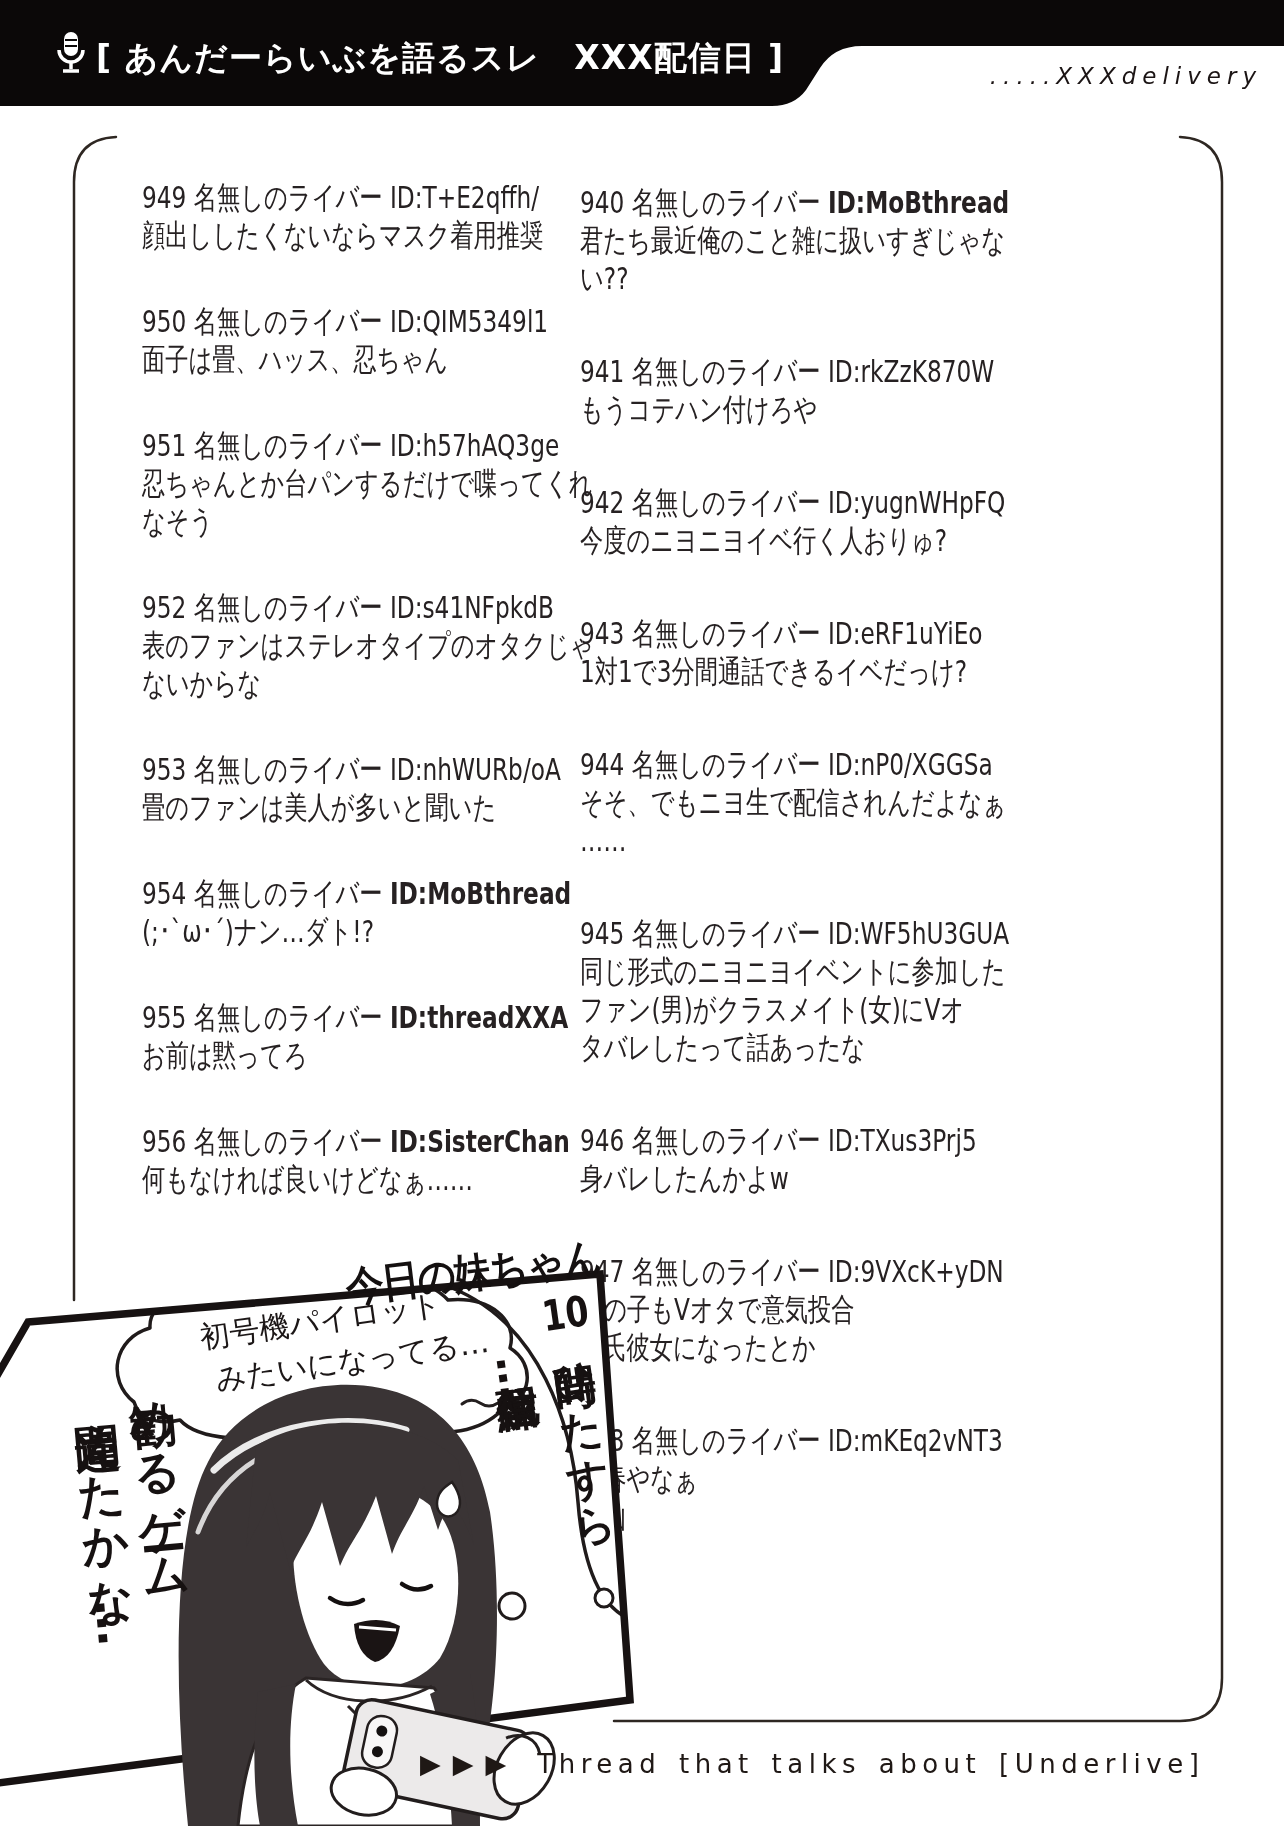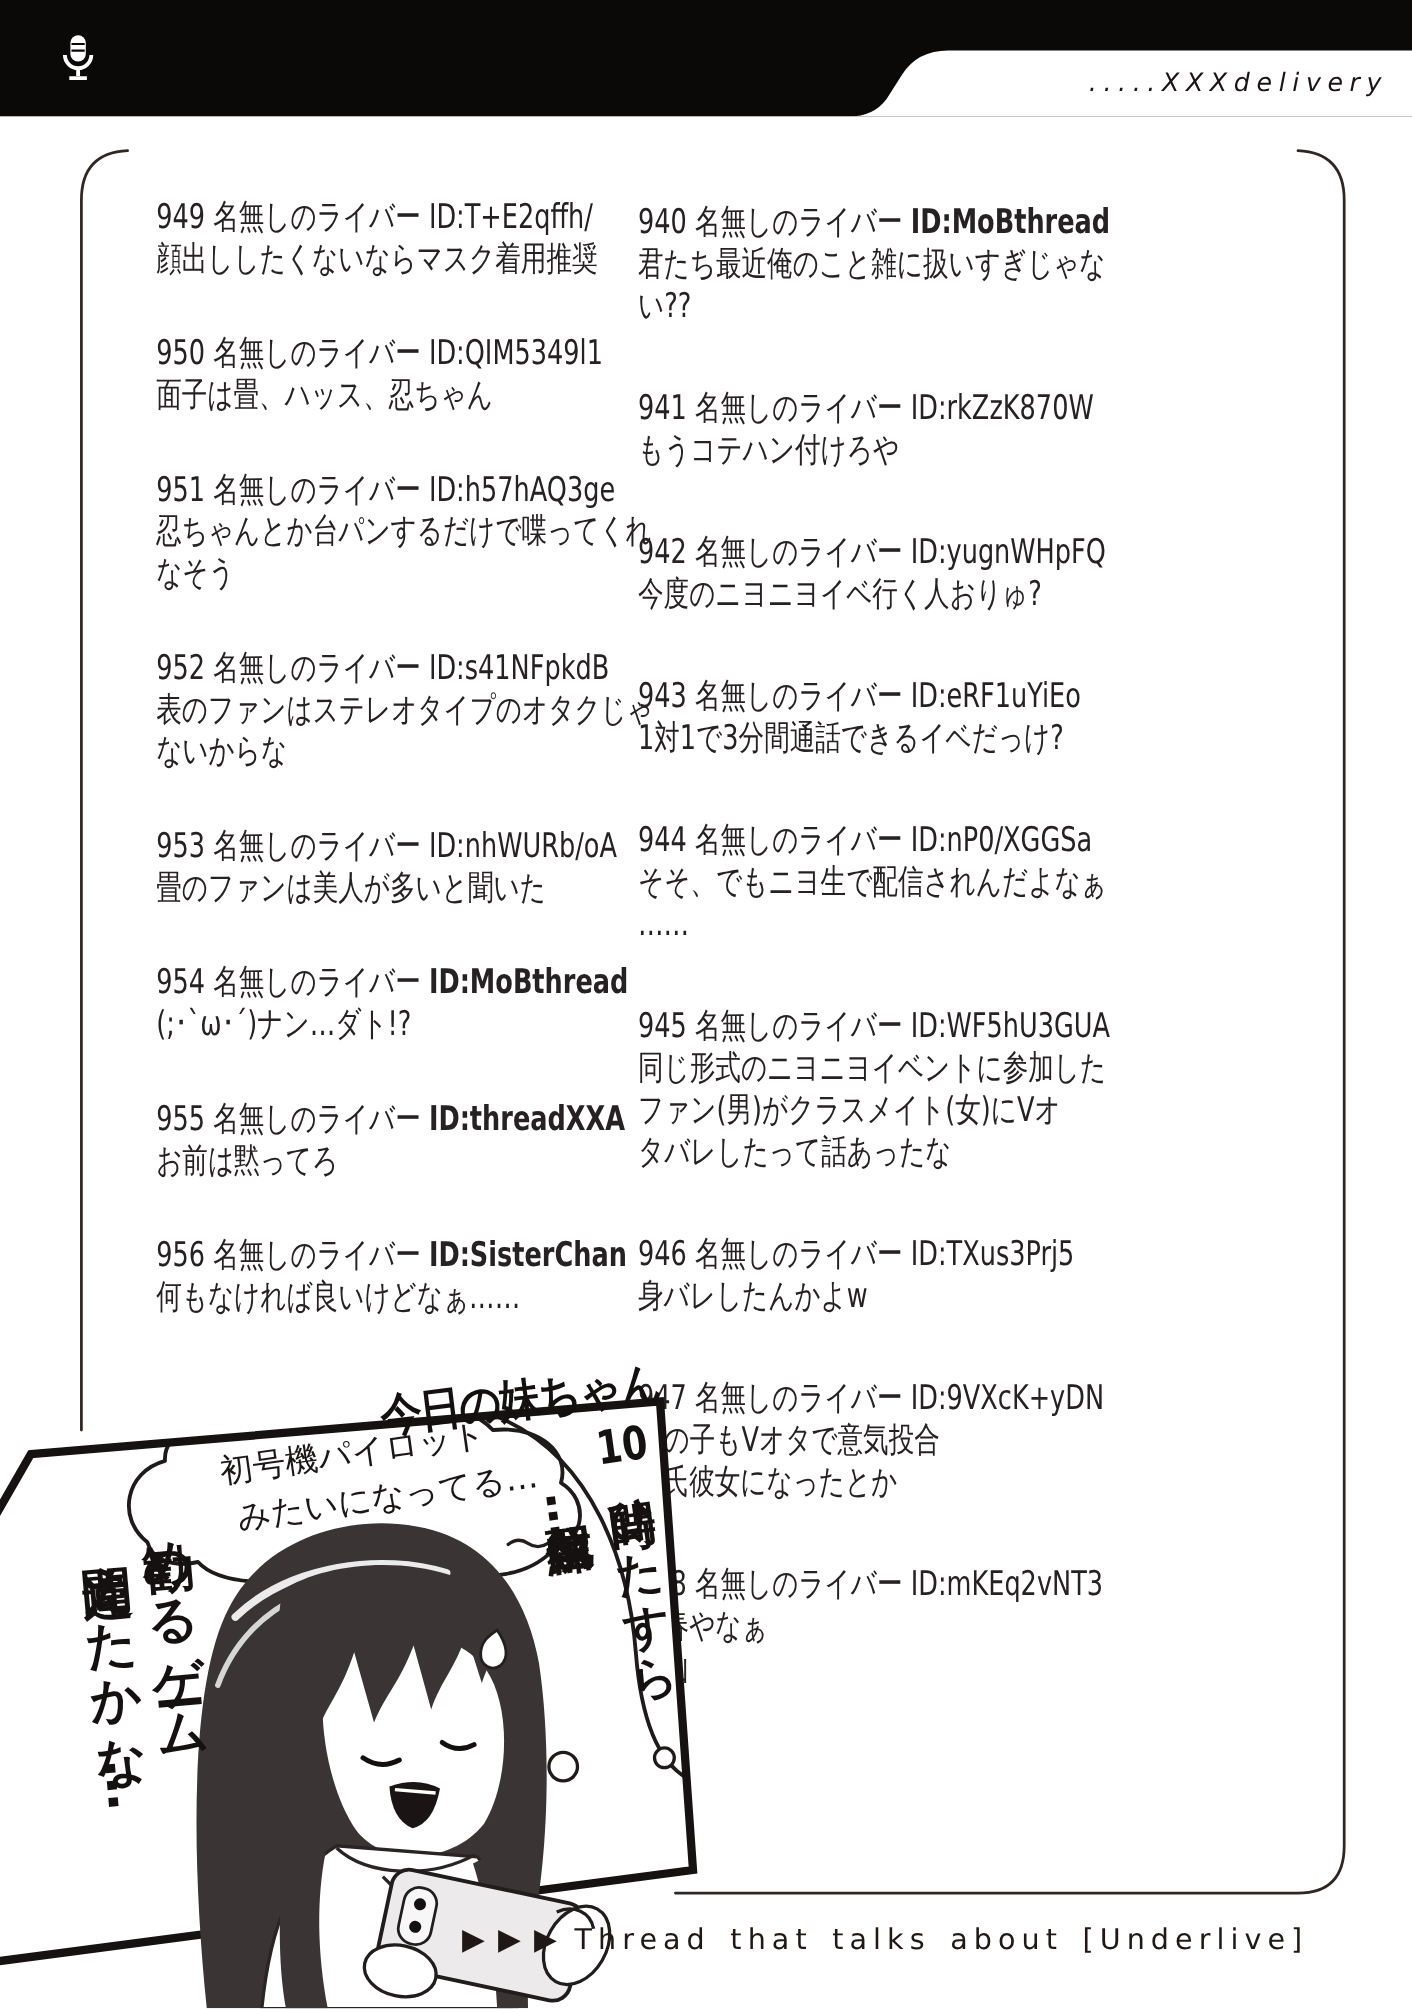--- a/index.html
+++ b/index.html
@@ -42,40 +42,41 @@
          font-weight:800;color:#161111;white-space:nowrap;}
   .tcy{text-combine-upright:all;}
   .rb1{left:534px;top:1293px;font-size:42px;transform:rotate(-8deg);transform-origin:center top;}
   .rb2{left:482px;top:1356px;font-size:42px;transform:rotate(-8deg);transform-origin:center top;}
   .lc1{left:118px;top:1368px;font-size:46px;transform:rotate(-5deg);transform-origin:center top;}
   .lc2{left:62px;top:1390px;font-size:46px;transform:rotate(-5deg);transform-origin:center top;}
 
   
   .footer{position:absolute;left:420px;top:1748px;white-space:nowrap;color:#1f1815;}
   .arrows{font-size:27px;letter-spacing:12px;}
-  .ftext{font-size:26px;letter-spacing:5.5px;word-spacing:4px;margin-left:4px;}
+  .ftext{font-size:26px;letter-spacing:5.5px;word-spacing:4px;margin-left:19px;}
 </style>
 </head>
 <body>
 
 <div class="page">
 
   <div class="header-bar">
     <svg class="header-svg" width="1284" height="106" viewBox="0 0 1284 106">
       <rect x="0" y="0" width="1284" height="106" fill="#0b0808"></rect>
       <path d="M 1284,46 L 862,46 Q 834,46 820,68 L 806,90 Q 794,106 772,106 L 1284,106 Z" fill="#ffffff"></path>
     </svg>
     <svg class="mic-svg" width="34" height="46" viewBox="0 0 34 46">
       <rect x="10" y="2" width="14" height="24" rx="7" fill="#ffffff"></rect>
       <line x1="11" y1="10" x2="23" y2="10" stroke="#0b0808" stroke-width="2"></line>
       <line x1="11" y1="16" x2="23" y2="16" stroke="#0b0808" stroke-width="2"></line>
       <path d="M5,20 a12,12 0 0 0 24,0" stroke="#ffffff" stroke-width="3.5" fill="none"></path>
       <line x1="17" y1="32" x2="17" y2="39" stroke="#ffffff" stroke-width="3.5"></line>
       <line x1="9" y1="41" x2="25" y2="41" stroke="#ffffff" stroke-width="3.5"></line>
     </svg>
+    <div class="header-title">[ あんだーらいぶを語るスレ　XXX配信日 ]</div>
     <div class="delivery">.....XXXdelivery</div>
   </div>
 
   <svg class="frame-svg" width="1284" height="1826" viewBox="0 0 1284 1826">
     <path d="M 116,137 Q 74,139 74,182 L 74,1300" stroke="#2e2722" stroke-width="2.5" fill="none" stroke-linecap="round"></path>
     <path d="M 1180,137 Q 1222,139 1222,182 L 1222,1678 Q 1222,1721 1180,1721 L 614,1721" stroke="#2e2722" stroke-width="2.5" fill="none" stroke-linecap="round"></path>
   </svg>
 
   <div class="col col-left" id="col-left">
       <div class="post">

